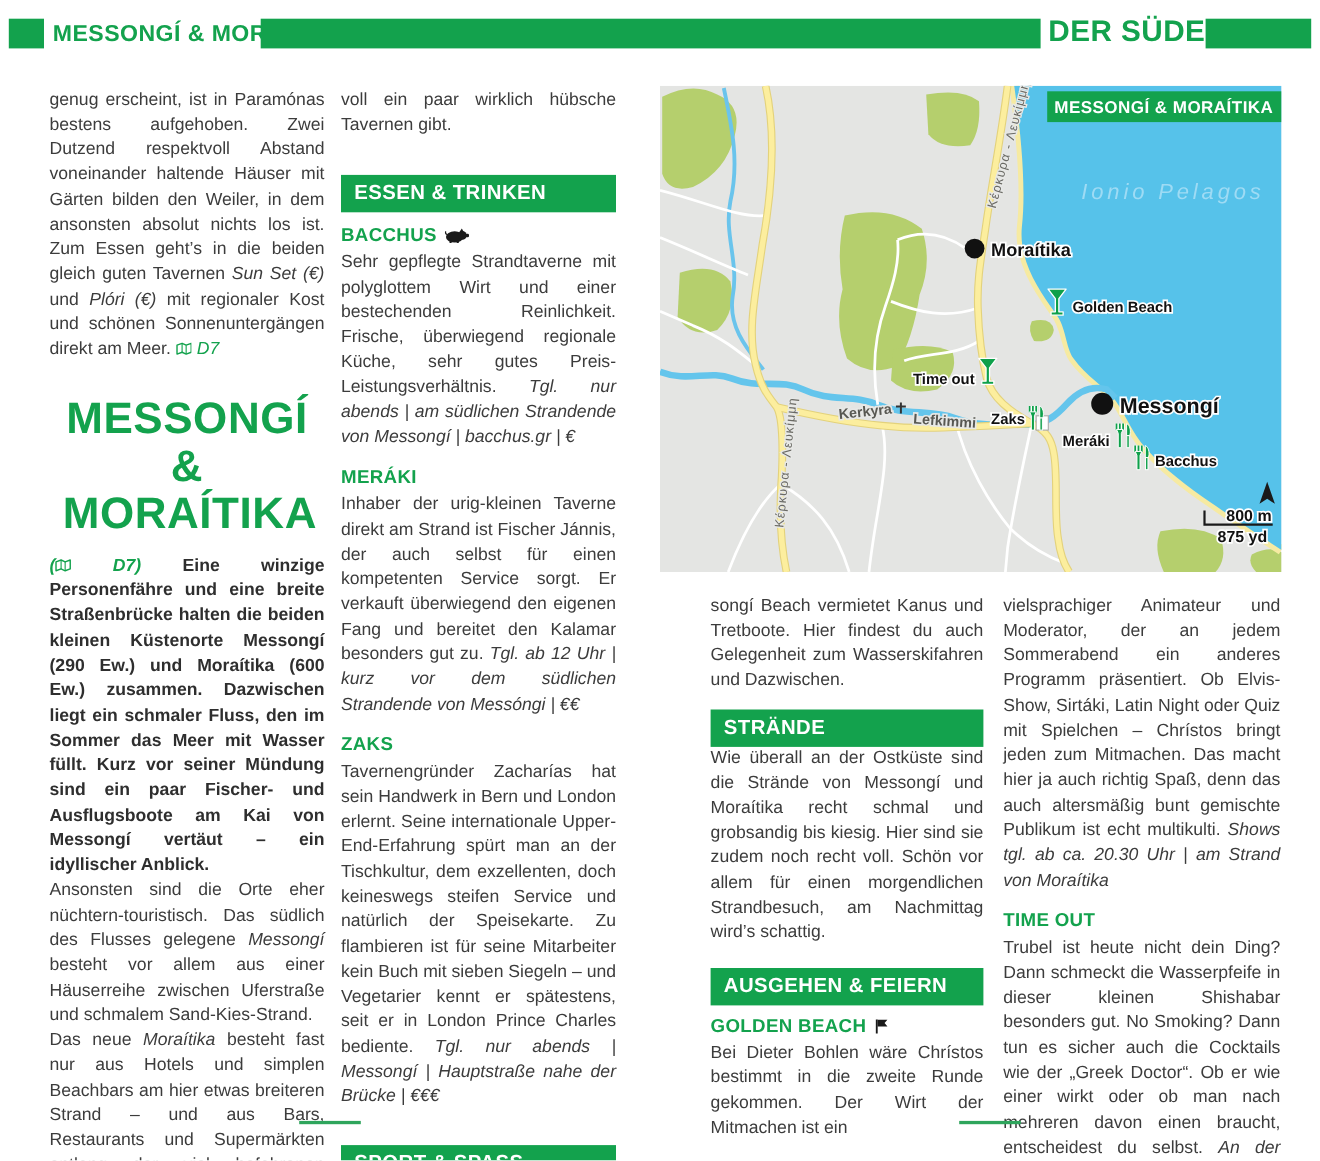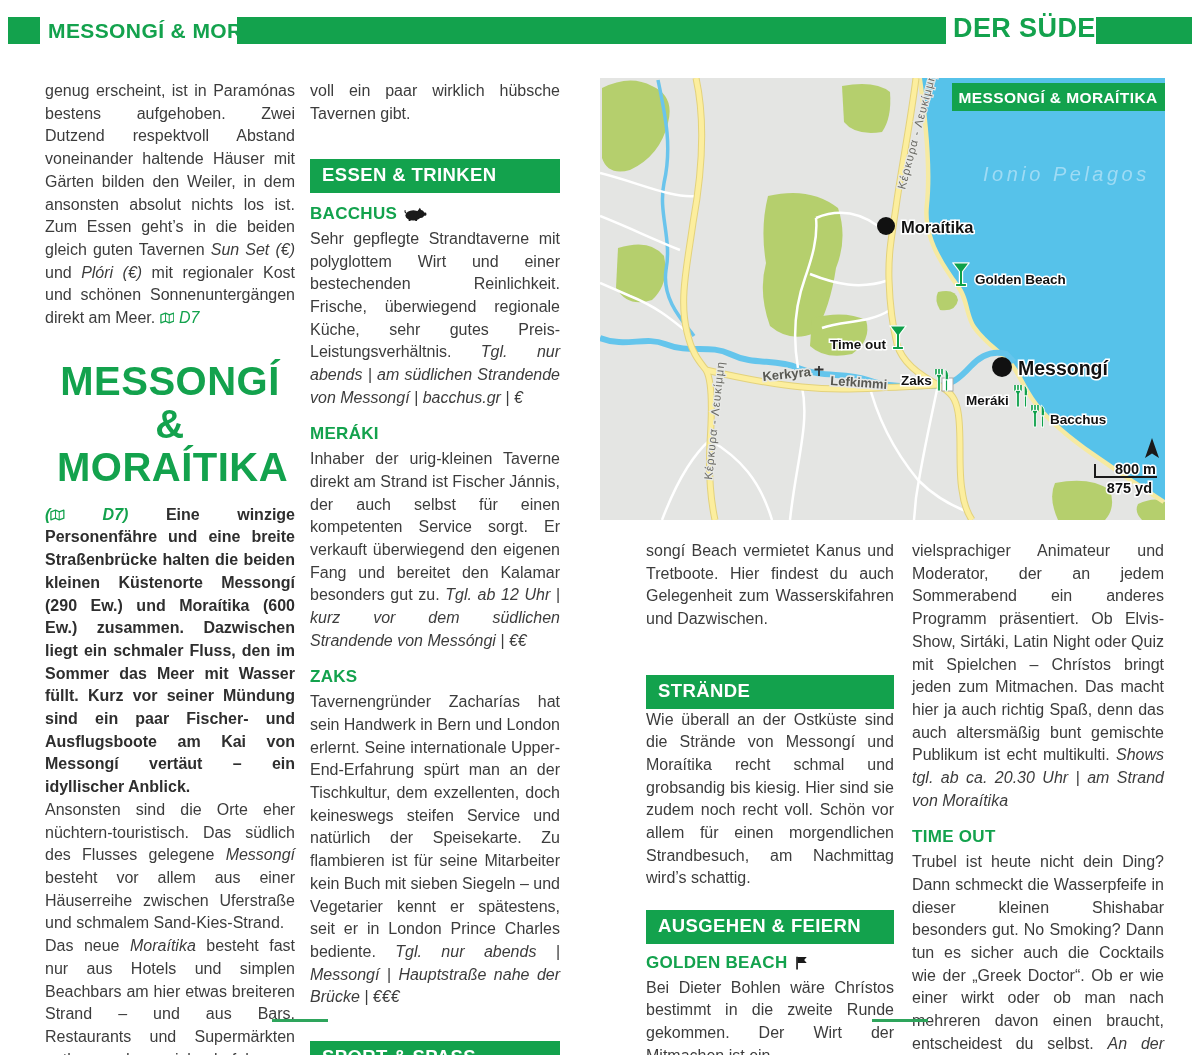--- a/index.html
+++ b/index.html
@@ -20,21 +20,21 @@
   .gi{color:var(--green);font-style:italic}
   .gib{color:var(--green);font-style:italic;font-weight:700}
   .big-title{color:var(--green);font-weight:700;font-size:40px;line-height:43px;
              letter-spacing:.5px;text-align:center;margin:30px 12px 15px;}
   .banner{background:var(--green);color:#fff;font-weight:700;font-size:18.5px;
           letter-spacing:.4px;padding:5px 0 6px 12px;text-align:left;}
   .eh{color:var(--green);font-weight:700;font-size:17px;letter-spacing:.3px;text-align:left;
       display:flex;align-items:center;gap:7px;margin:14px 0 2px;}
   .hic svg{display:block;height:14px;width:auto;}
   .run-icon svg{display:inline-block;height:12px;width:auto;vertical-align:-1px;color:var(--green);}
-  .mt-banner-1{margin-top:34px}.mt-banner-2{margin-top:32px}.mt-banner-3{margin-top:44px}
+  .mt-banner-1{margin-top:34px}.mt-banner-2{margin-top:32px}.mt-banner-3{margin-top:14px}
   .mt-banner-4{margin-top:20px}.mt-p{margin-top:9px}
   
   .folio{position:absolute;top:1019px;width:100px;text-align:center;}
   .folio .rule{width:56px;height:3px;background:#2ea55c;margin:0 auto 4px;}
   .folio .num{font-size:19px;font-weight:700;color:#141414;margin-top:40px;}
   
   .map{position:absolute;left:600px;top:78px;width:565px;height:442px;}
   .map svg{display:block}
   text.mlabel{font-weight:700;fill:#111;paint-order:stroke;stroke:#ffffff;stroke-width:3px;}
   text.roadlabel{font-weight:700;fill:#585852;paint-order:stroke;stroke:#e7e8e6;stroke-width:3px;}

